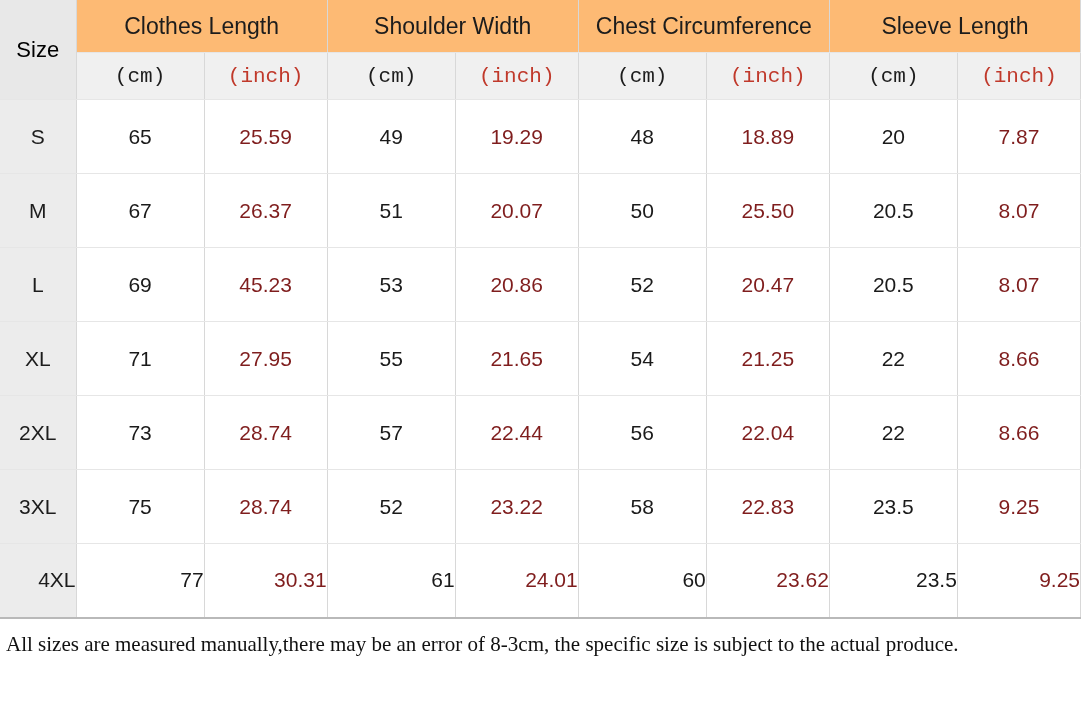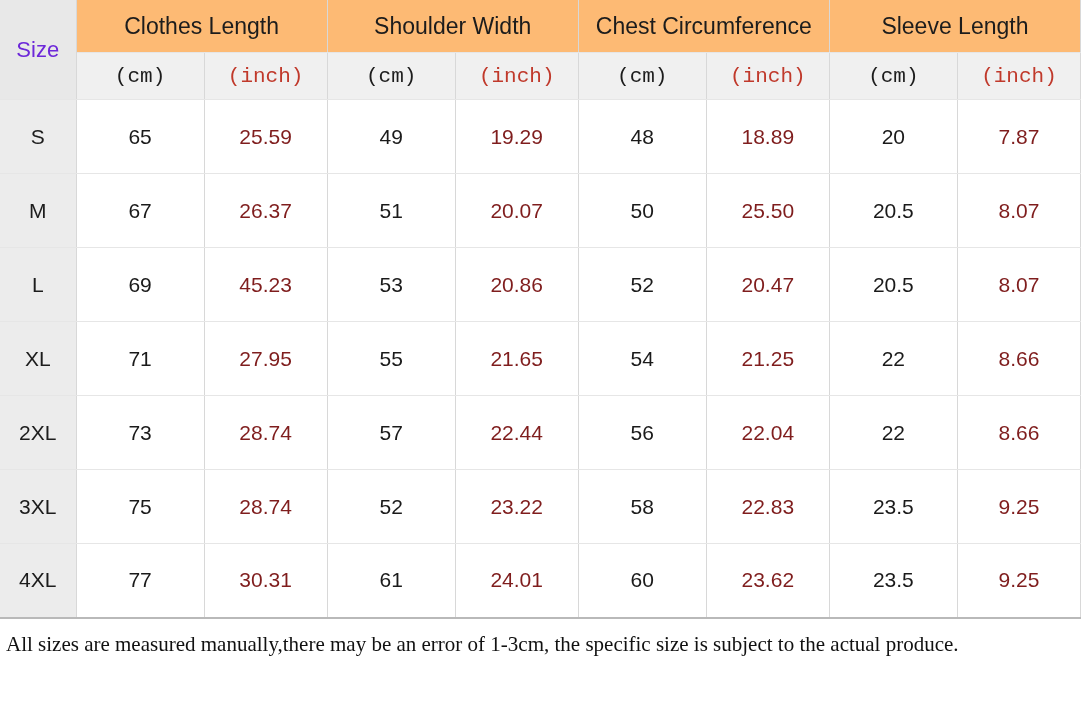--- a/index.html
+++ b/index.html
@@ -42,21 +42,21 @@
   .hdr-group {
     height: 52px;
     background: #fdba74;
     font-size: 23px;
     color: #1c1c1c;
     border-bottom: 1px solid #d8d8d8;
   }
   .hdr-size {
     background: #e8e8e8;
     font-size: 22px;
-    color: #6d28d9;
+    color: #000000;
     border-right: 1px solid #d0d0d0;
     margin-top: 34px;
   }
   .hdr-unit {
     height: 46px;
     background: #f0f0f0;
     font-size: 21px;
     border-bottom: 2px solid #c9c9c9;
     font-family: Liberation Mono, monospace;
   }
@@ -67,21 +67,21 @@
   tbody td { font-size: 21px; }
   td.size-cell {
     background: #ececec;
     font-size: 21px;
     color: #1c1c1c;
     border-right: 1px solid #d0d0d0;
   }
   td.cm-cell { color: #1a1a1a; background: #ffffff; margin-top: 46px; }
   td.inch-cell { color: #7f1d1d; background: #ffffff; }
 
-  tbody tr:last-child td { border-bottom: 2px solid #b9b9b9; }
+  tbody tr:last-child td { border-bottom: 2px solid #b9b9b9; text-align: right; }
 
   .note {
     padding: 10px 6px 0 6px;
     font-size: 21px;
     line-height: 1.45;
     color: #111111;
     font-family: "Liberation Serif", serif;
   }
 </style>
 </head>
@@ -194,15 +194,15 @@
         <td class="cm-cell">61</td>
         <td class="inch-cell">24.01</td>
         <td class="cm-cell">60</td>
         <td class="inch-cell">23.62</td>
         <td class="cm-cell">23.5</td>
         <td class="inch-cell">9.25</td>
       </tr>
     </tbody>
   </table>
 
-  <div class="note">All sizes are measured manually,there may be an error of 1-3cm, the specific size is subject to the actual produce.</div>
+  <div class="note">All sizes are measured manually,there may be an error of 8-3cm, the specific size is subject to the actual produce.</div>
 
 </div>
 
 </body></html>

